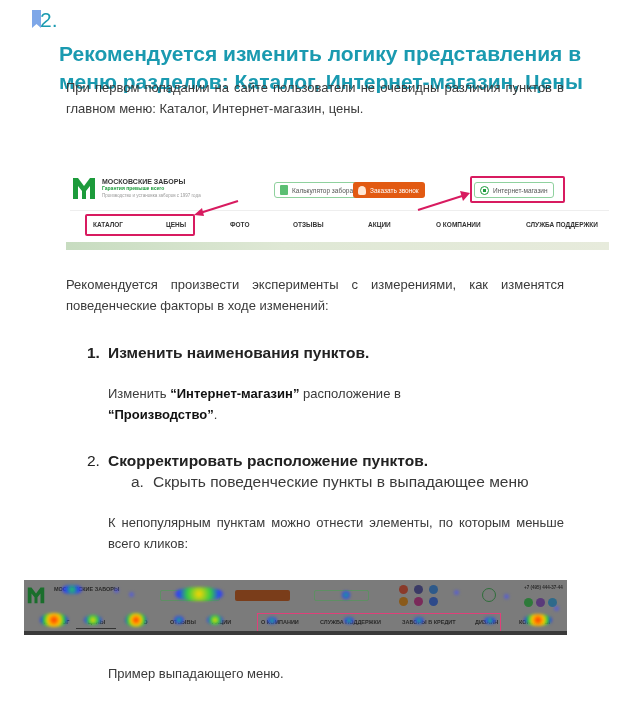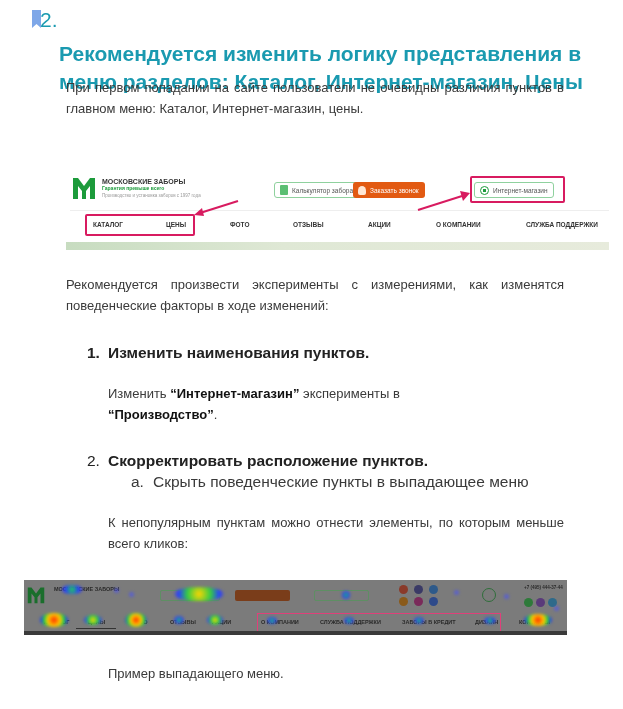--- a/index.html
+++ b/index.html
@@ -146,21 +146,21 @@
   </svg>
   <div class="strip1"></div>
 </div>
 
 <p class="para p2">Рекомендуется произвести эксперименты с измерениями, как изменятся поведенческие факторы в ходе изменений:</p>
 
 <div class="li li1">
   <span class="n">1.</span><span>Изменить наименования пунктов.</span>
 </div>
 
-<p class="para p-example"><span>Изменить </span><b class="q">“Интернет-магазин”</b><span> эксперименты в </span><br><b class="q">“Производство”</b><span>.</span></p>
+<p class="para p-example"><span>Изменить </span><b class="q">“Интернет-магазин”</b><span> расположение в </span><br><b class="q">“Производство”</b><span>.</span></p>
 
 <div class="li li2">
   <span class="n">2.</span><span class="t">Скорректировать расположение пунктов.</span>
 </div>
 <div class="li lia">
   <span class="n">a.</span><span>Скрыть поведенческие пункты в выпадающее меню</span>
 </div>
 
 <p class="para p3">К непопулярным пунктам можно отнести элементы, по которым меньше всего кликов:</p>
 

